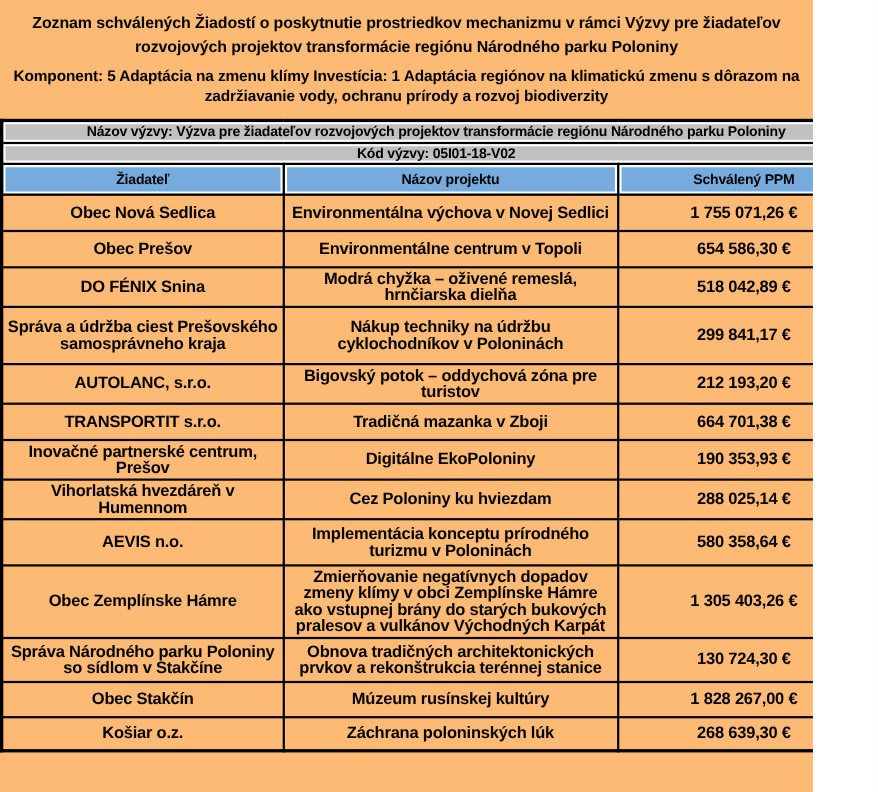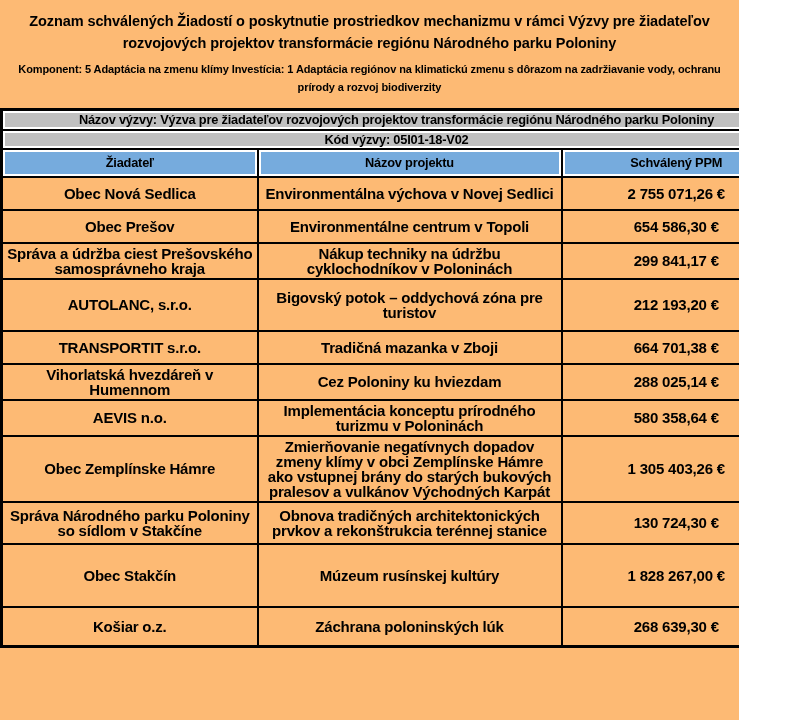--- a/index.html
+++ b/index.html
@@ -28,21 +28,21 @@
     max-width: 758px;
     text-align: center;
     font-size: 14.5px;
     line-height: 22px;
     letter-spacing: -0.1px;
   }
   .doc-subtitle {
     margin: 0 auto 12px;
     max-width: 744px;
     text-align: center;
-    font-size: 11px;
+    font-size: 14px;
     line-height: 18px;
     letter-spacing: -0.1px;
   }
   table.grant-table {
     width: 790px;
     margin: 0 auto;
     border-collapse: collapse;
     table-layout: fixed;
     border: 3px solid var(--border-color);
   }
@@ -114,41 +114,51 @@
         <th>Žiadateľ</th>
         <th>Názov projektu</th>
         <th>Schválený PPM</th>
       </tr>
     </thead>
     <tbody class="data-rows" data-rows="">
 
     <tr>
           <td>Obec Nová Sedlica</td>
           <td>Environmentálna výchova v Novej Sedlici</td>
-          <td>2 755 071,26 €</td>
+          <td>1 755 071,26 €</td>
         </tr>
         <tr>
           <td>Obec Prešov</td>
           <td>Environmentálne centrum v Topoli</td>
           <td>654 586,30 €</td>
+        </tr>
+        <tr>
+          <td>DO FÉNIX Snina</td>
+          <td>Modrá chyžka – oživené remeslá, hrnčiarska dielňa</td>
+          <td>518 042,89 €</td>
         </tr>
         <tr>
           <td>Správa a údržba ciest Prešovského samosprávneho kraja</td>
           <td>Nákup techniky na údržbu cyklochodníkov v Poloninách</td>
           <td>299 841,17 €</td>
         </tr>
         <tr>
           <td>AUTOLANC, s.r.o.</td>
           <td>Bigovský potok – oddychová zóna pre turistov</td>
           <td>212 193,20 €</td>
         </tr>
         <tr>
           <td>TRANSPORTIT s.r.o.</td>
           <td>Tradičná mazanka v Zboji</td>
           <td>664 701,38 €</td>
+        </tr>
+        <tr>
+          <td>Inovačné partnerské centrum, Prešov</td>
+          <td>Digitálne EkoPoloniny</td>
+          <td>190 353,93 €</td>
         </tr>
         <tr>
           <td>Vihorlatská hvezdáreň v Humennom</td>
           <td>Cez Poloniny ku hviezdam</td>
           <td>288 025,14 €</td>
         </tr>
         <tr>
           <td>AEVIS n.o.</td>
           <td>Implementácia konceptu prírodného turizmu v Poloninách</td>
           <td>580 358,64 €</td>

